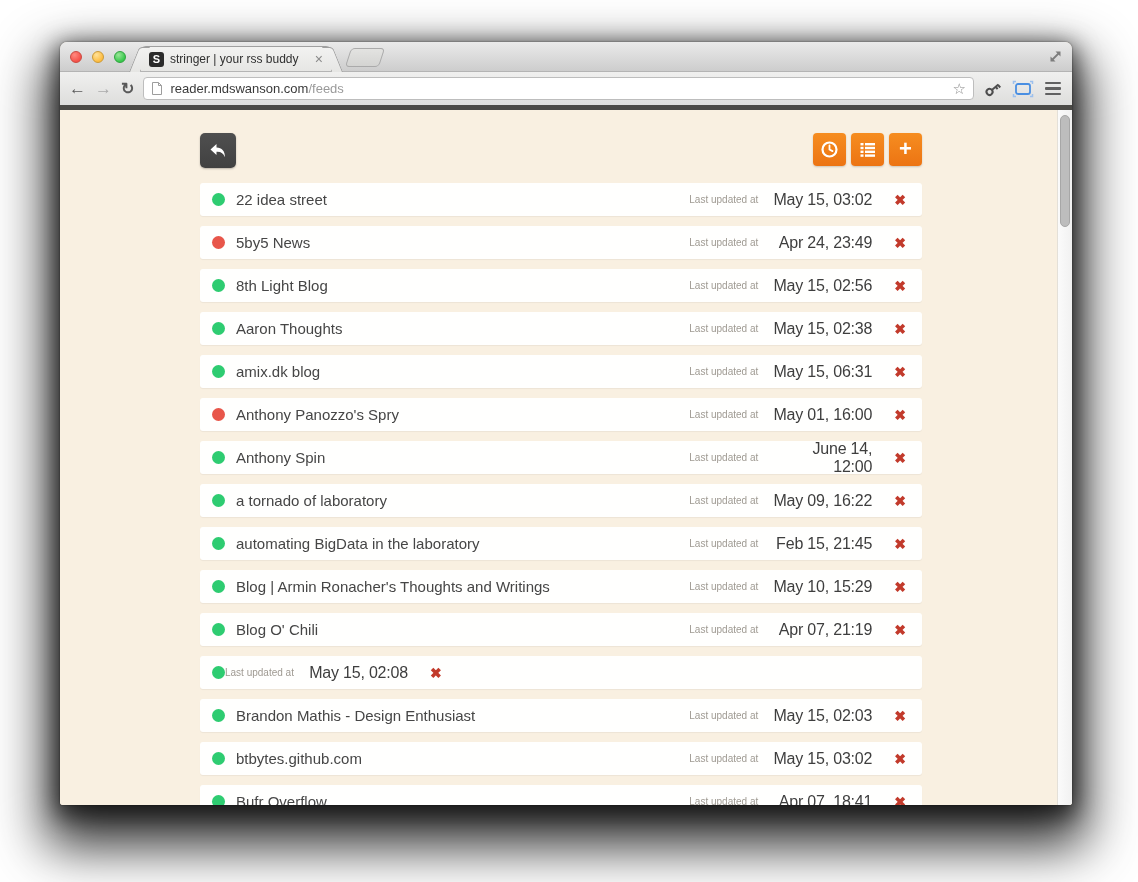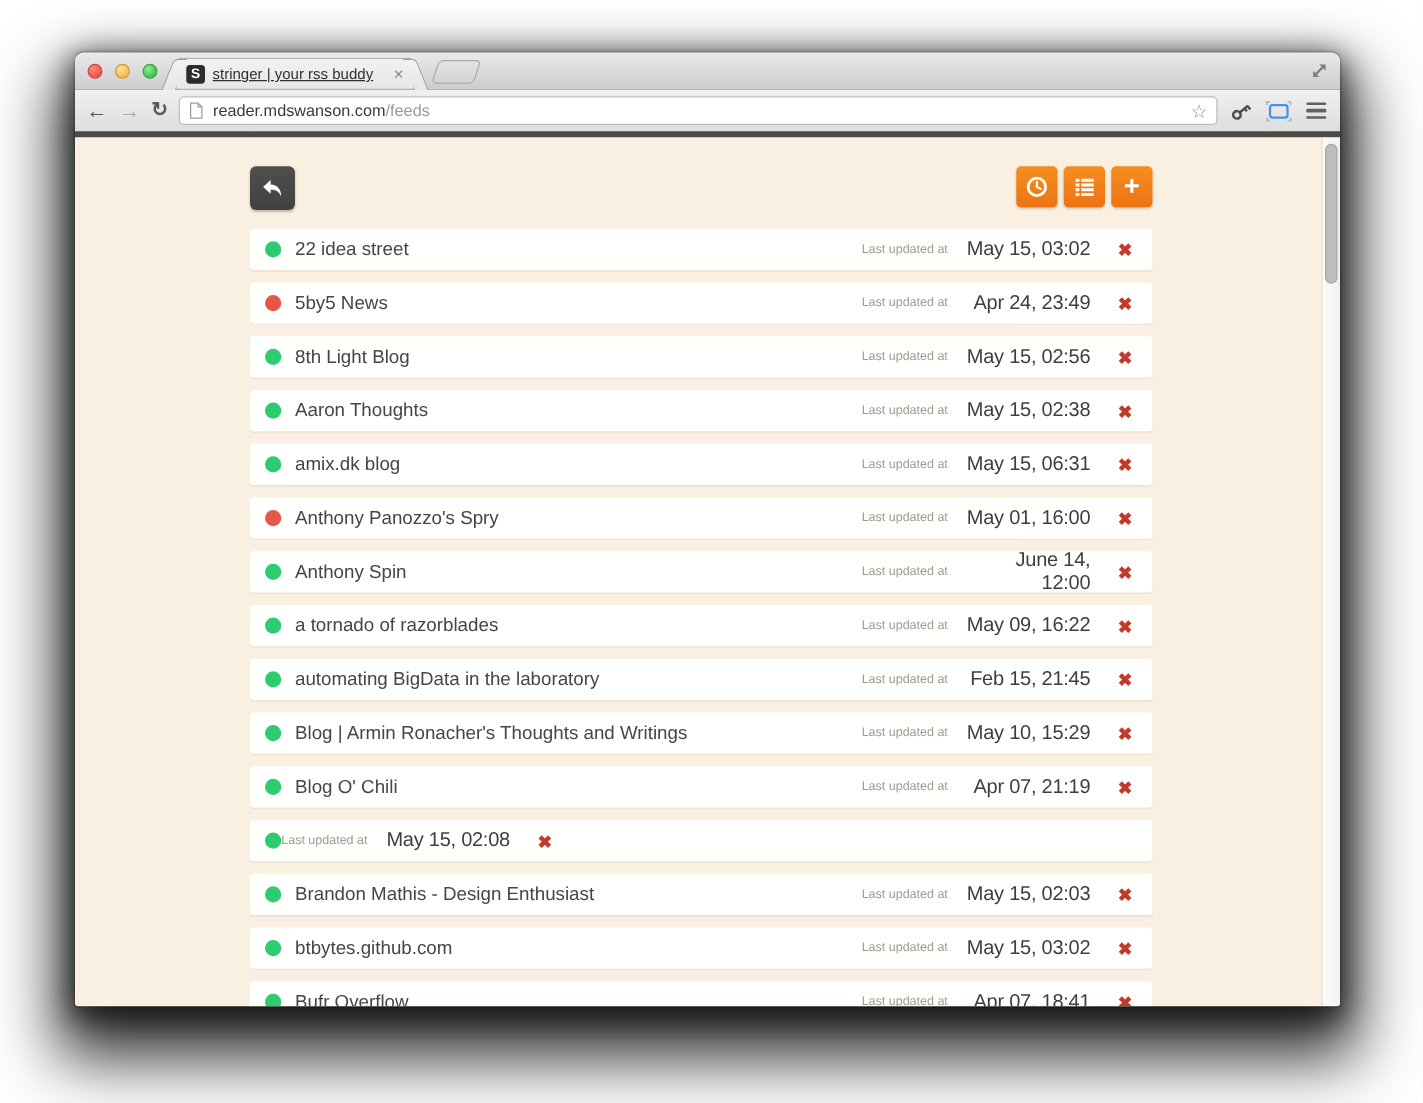--- a/index.html
+++ b/index.html
@@ -39,21 +39,21 @@
     content:""; position:absolute; bottom:-1px; width:10px; height:24px;
     background:inherit; border-top:1px solid #9f9f9f;
   }
   .tab:before{ left:-7px; transform:skewX(-22deg); border-left:1px solid #9f9f9f; border-radius:4px 0 0 0;}
   .tab:after { right:-7px; transform:skewX(22deg);  border-right:1px solid #9f9f9f; border-radius:0 4px 0 0;}
   .favicon{
     width:15px; height:15px; border-radius:3px; background:#2b2b2b; color:#fff;
     font-size:11px; font-weight:bold; line-height:15px; text-align:center; flex:0 0 auto;
   }
   .tab-title{ font-size:12px; color:#303030; margin-left:6px; white-space:nowrap;
-              overflow:hidden; flex:1;text-decoration:underline; }
+              overflow:hidden; flex:1; }
   .tab-close{ font-size:14px; color:#8a8a8a; margin-left:6px; line-height:12px; }
   .newtab{
     position:absolute; left:288px; bottom:4px; width:34px; height:19px;
     background:linear-gradient(#e3e3e1,#d4d4d2); border:1px solid #aaa;
     border-radius:4px; transform:skewX(-18deg);
   }
   .expand-ic{ position:absolute; right:8px; top:6px; }
 
   
   .toolbar{
@@ -279,21 +279,21 @@
   <div class="feed-row">
     <span class="dot" style="background: rgb(46, 204, 113);"></span>
     <span class="feed-name">Anthony Spin</span>
     <span class="updated-label">Last updated at</span>
     <span class="feed-date">June 14, 12:00</span>
     <span class="del-btn">✖</span>
   </div>
 
   <div class="feed-row">
     <span class="dot" style="background: rgb(46, 204, 113);"></span>
-    <span class="feed-name">a tornado of razorblades</span>
+    <span class="feed-name">a tornado of laboratory</span>
     <span class="updated-label">Last updated at</span>
     <span class="feed-date">May 09, 16:22</span>
     <span class="del-btn">✖</span>
   </div>
 
   <div class="feed-row">
     <span class="dot" style="background: rgb(46, 204, 113);"></span>
     <span class="feed-name">automating BigData in the laboratory</span>
     <span class="updated-label">Last updated at</span>
     <span class="feed-date">Feb 15, 21:45</span>

